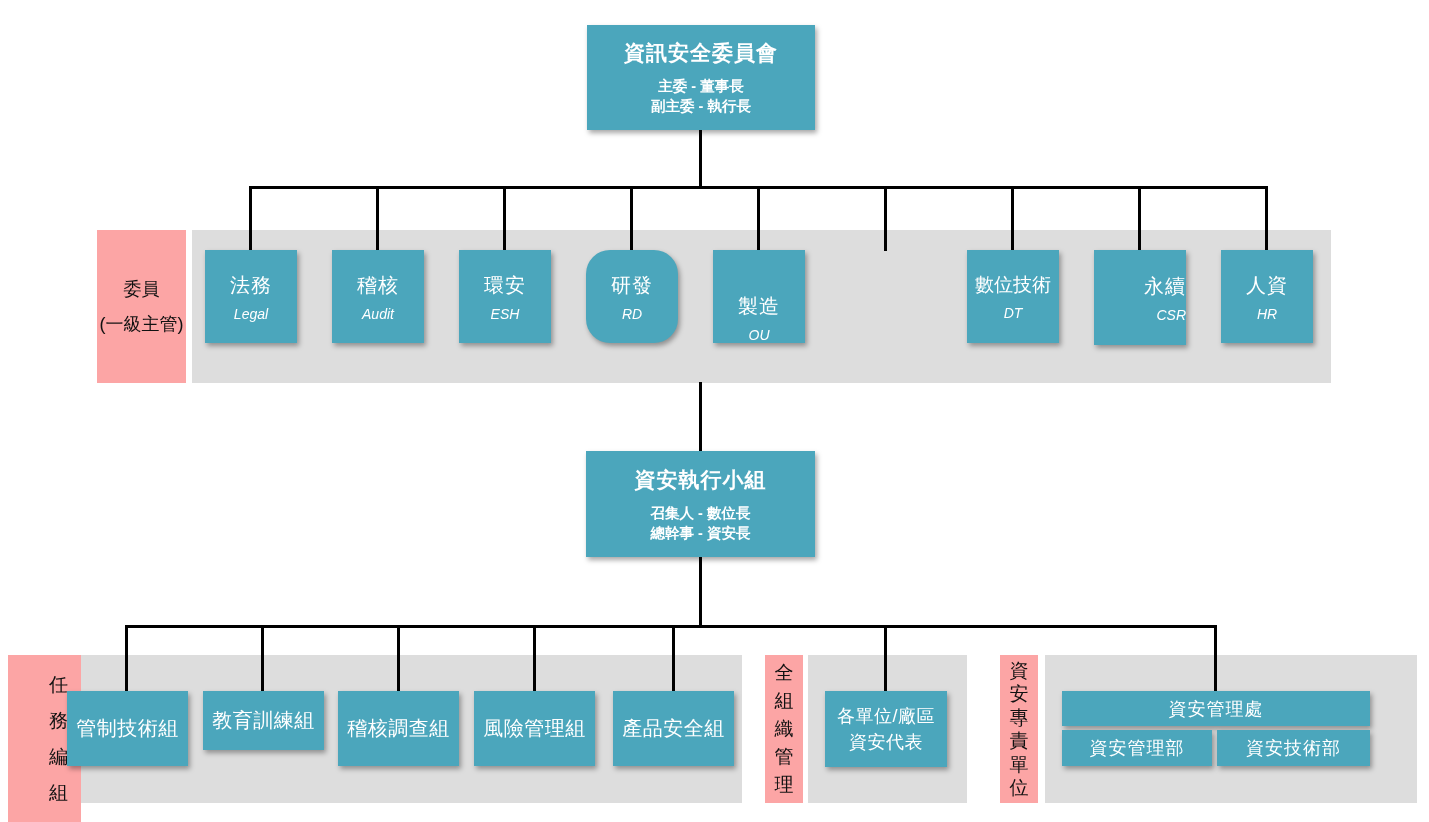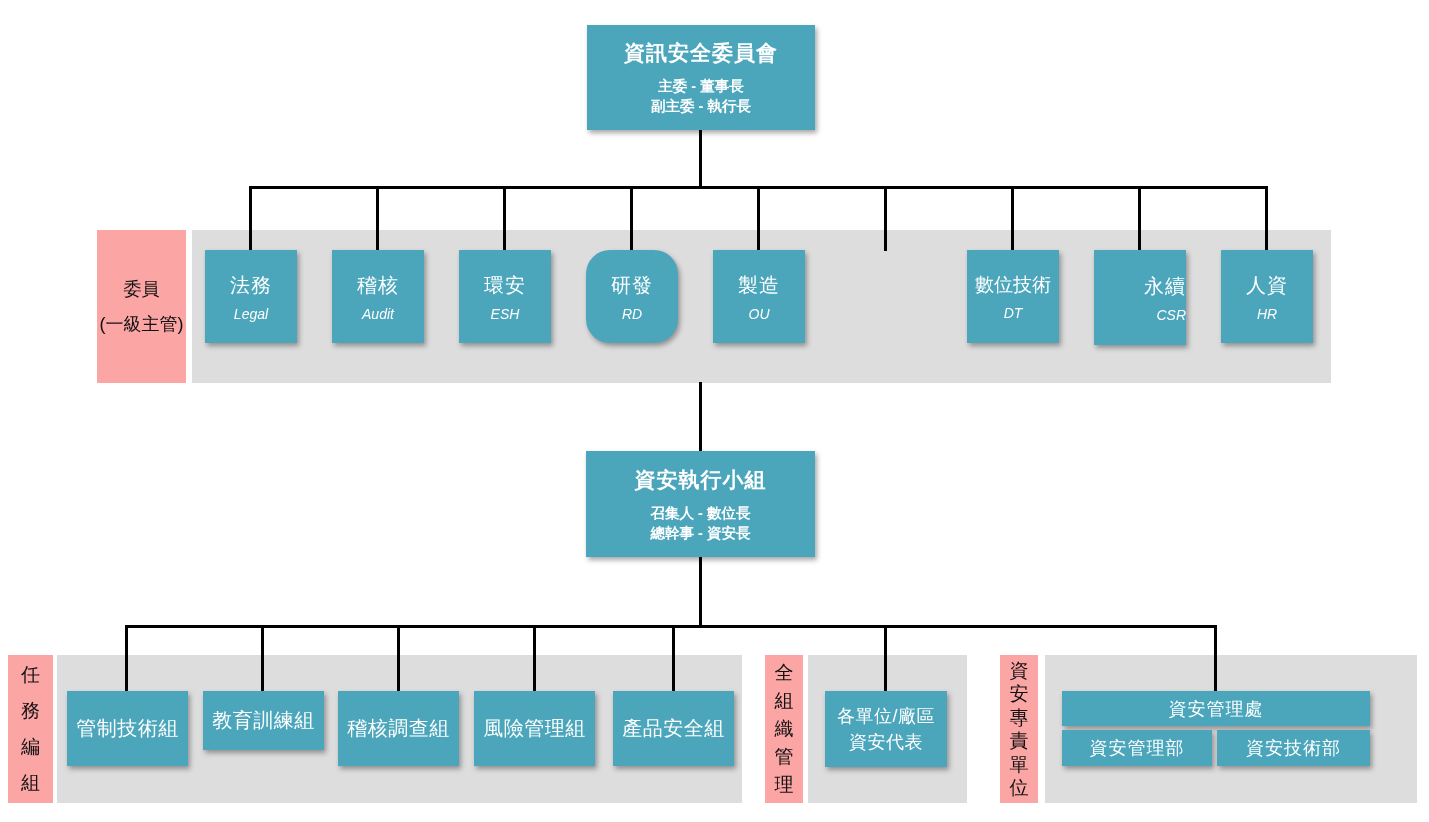--- a/index.html
+++ b/index.html
@@ -86,21 +86,21 @@
     <div class="member-en">Audit</div>
   </div>
   <div class="teal" style="left:459px;top:250px;width:92px;height:93px;">
     <div class="member-zh">環安</div>
     <div class="member-en">ESH</div>
   </div>
   <div class="teal" style="left:586px;top:250px;width:92px;height:93px;border-radius:24px;">
     <div class="member-zh">研發</div>
     <div class="member-en">RD</div>
   </div>
-  <div class="teal" style="left:713px;top:250px;width:92px;height:93px;">
+  <div class="teal" style="left:713px;top:250px;width:92px;height:93px;justify-content:flex-end;">
     <div class="member-zh">製造</div>
     <div class="member-en">OU</div>
   </div>
   <div class="teal" style="left:967px;top:250px;width:92px;height:93px;">
     <div class="member-zh" style="font-size:19px;letter-spacing:0;">數位技術</div>
     <div class="member-en">DT</div>
   </div>
   <div class="teal" style="left:1094px;top:250px;width:92px;height:95px;align-items:flex-end;">
     <div class="member-zh">永續</div>
     <div class="member-en">CSR</div>
@@ -109,21 +109,21 @@
     <div class="member-zh">人資</div>
     <div class="member-en">HR</div>
   </div>
 
   <div class="teal" style="left:586px;top:451px;width:229px;height:106px;">
     <div class="big-title">資安執行小組</div>
     <div class="big-sub">召集人 - 數位長</div>
     <div class="big-sub">總幹事 - 資安長</div>
   </div>
 
-  <div class="label-box" style="left:8px;top:655px;width:45px;height:148px;">
+  <div class="label-box" style="left:8px;top:655px;width:45px;height:168px;padding-left:28px;">
     <div class="task-label-text lh4">任務編組</div>
   </div>
   <div class="teal" style="left:67px;top:691px;width:121px;height:75px;">
     <div class="task-text">管制技術組</div>
   </div>
   <div class="teal" style="left:203px;top:691px;width:121px;height:59px;">
     <div class="task-text">教育訓練組</div>
   </div>
   <div class="teal" style="left:338px;top:691px;width:121px;height:75px;">
     <div class="task-text">稽核調查組</div>

